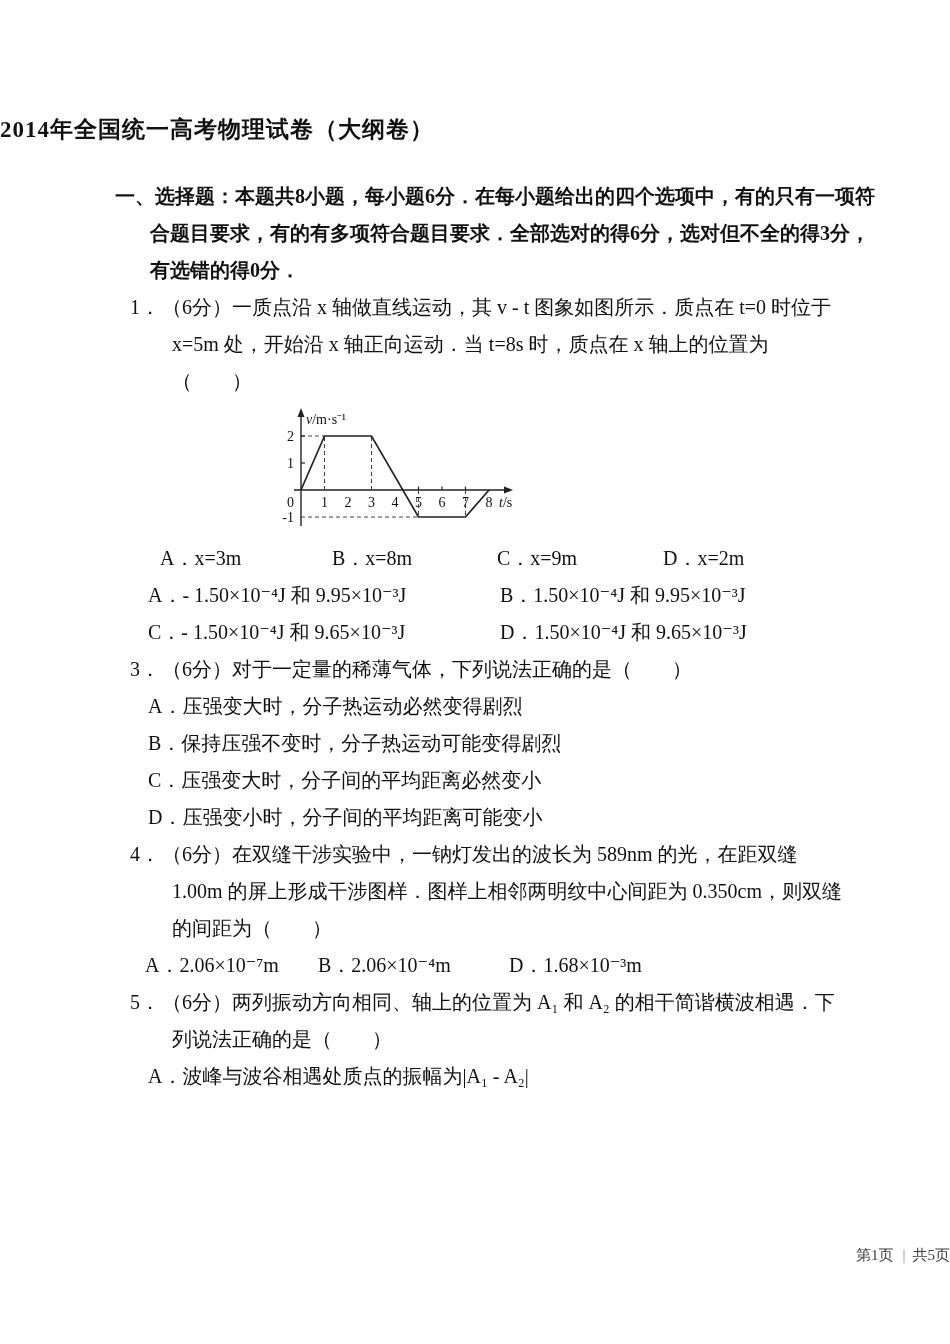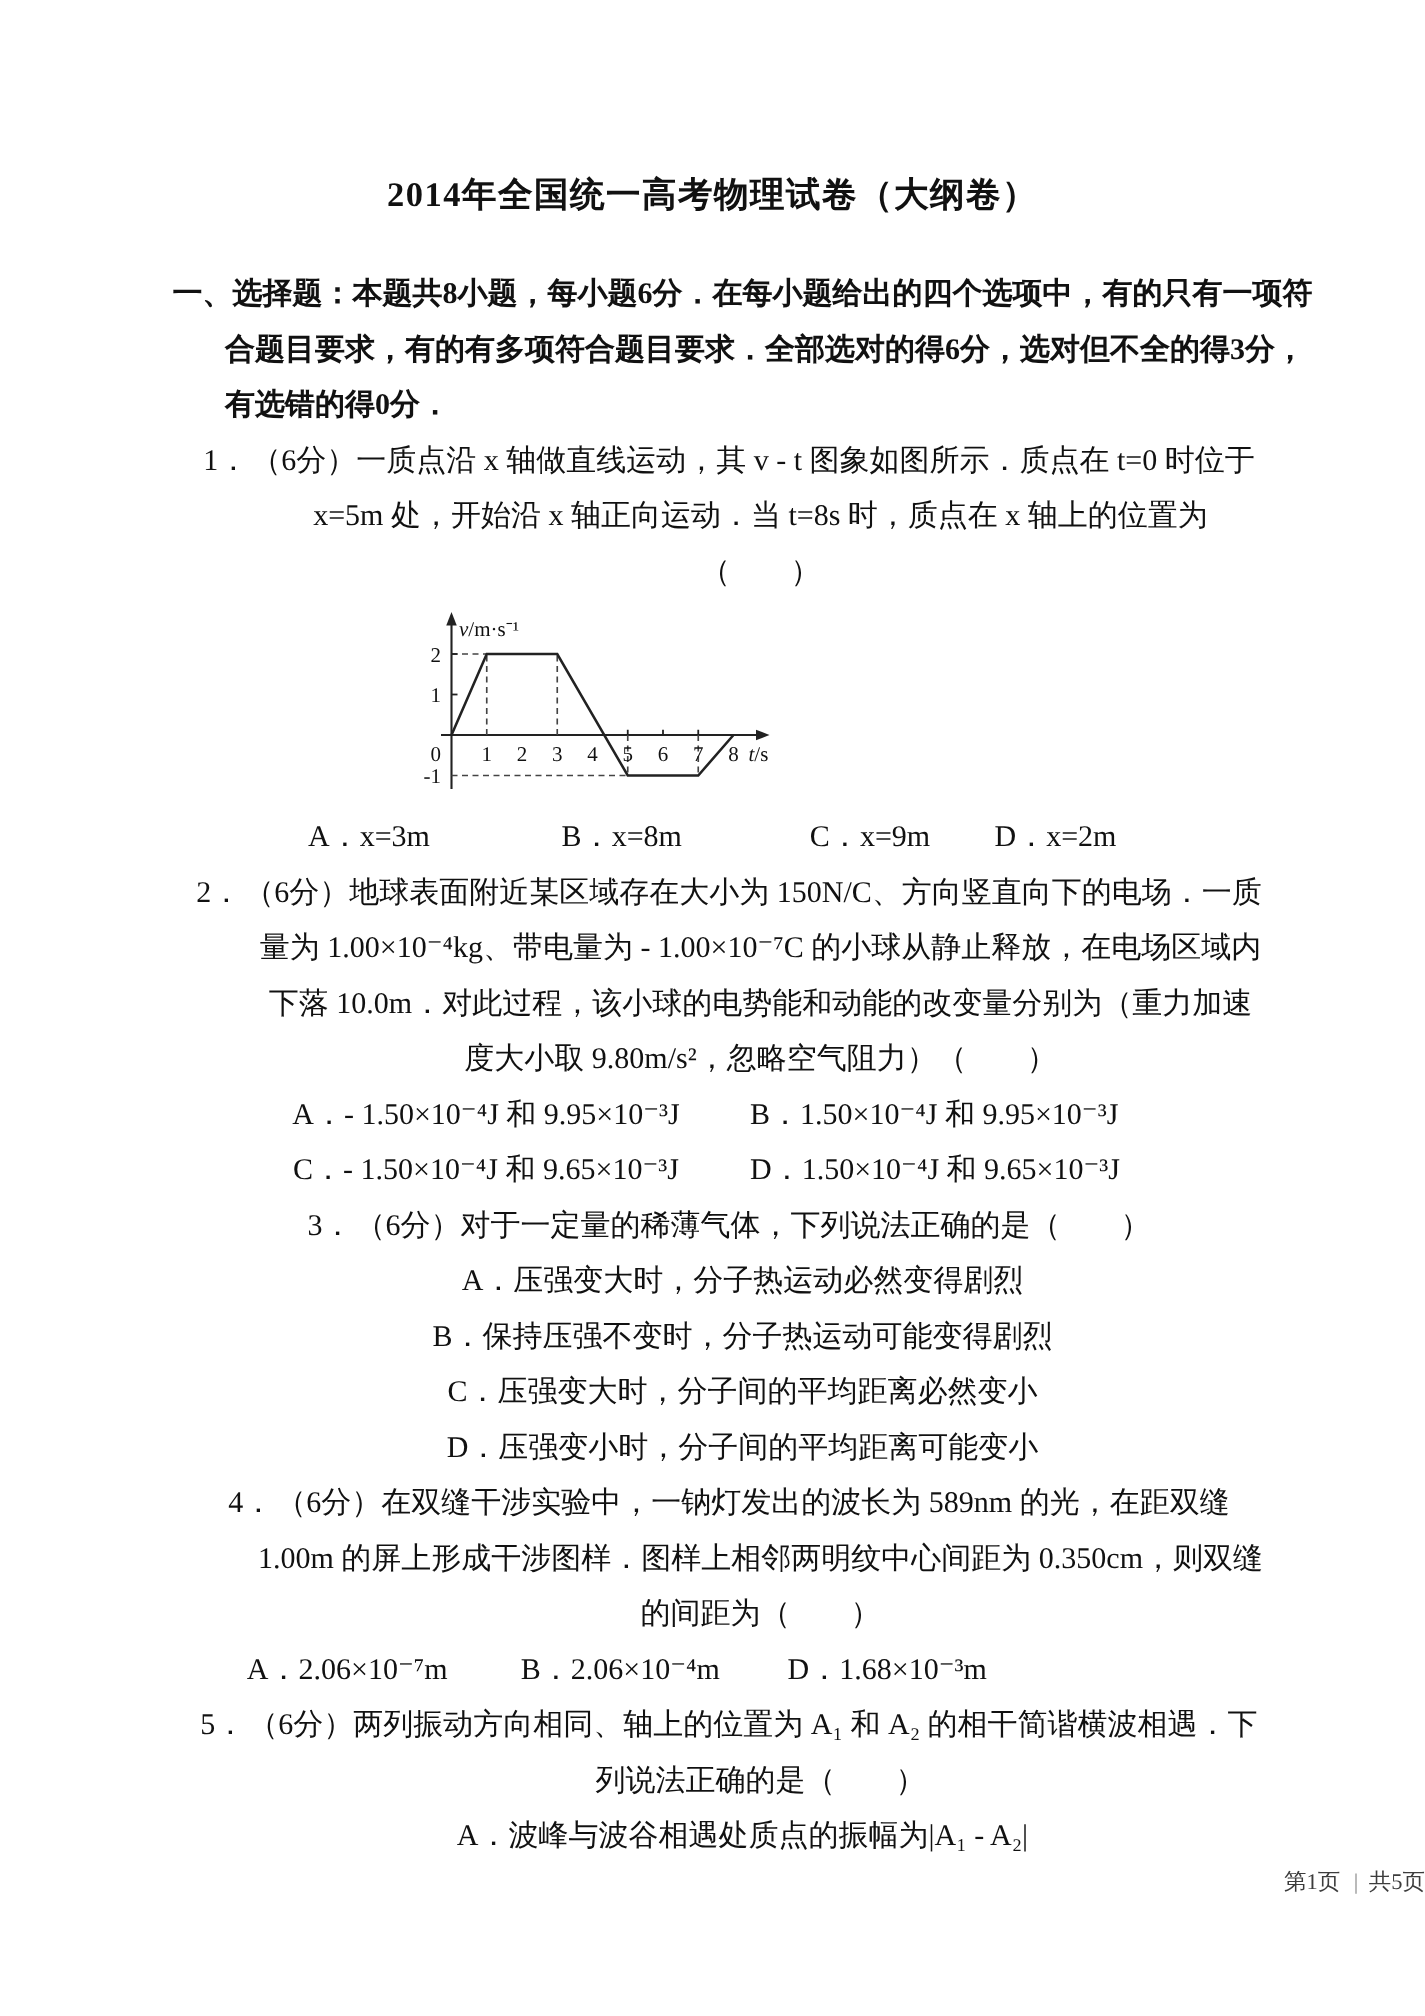--- a/index.html
+++ b/index.html
@@ -10,38 +10,37 @@
     background: #ffffff;
     color: #111111;
     font-family: "Liberation Serif", "DejaVu Serif", serif;
     overflow: hidden;
   }
   .title {
     margin: 0;
     padding-top: 113px;
     height: 33px;
     line-height: 33px;
-    text-align: center;
     font-size: 23px;
     font-weight: 700;
     letter-spacing: 1px;
   }
   .doc-body {
     margin-top: 32px;
     font-size: 20px;
     line-height: 37px;
   }
   .section-heading {
     margin: 0 16px 0 115px;
     width: 727px;
     font-weight: 700;
     padding-left: 35px;
     text-indent: -35px;
   }
-  .question { margin-left: 130px; width: 712px; text-align: center; }
+  .question { margin-left: 130px; width: 712px; }
   .stem { margin: 0; padding-left: 42px; text-indent: -42px; }
   .q-num { padding-right: 2px; }
 
   
   .figure-wrap { height: 140px; margin-left: 138px; }
   .figure-wrap svg { display: block; }
   .ax     { stroke: #222; stroke-width: 1.4; fill: none; }
   .ah     { fill: #222; stroke: none; }
   .guide  { stroke: #444; stroke-width: 1.1; stroke-dasharray: 4 3; fill: none; }
   .curve  { stroke: #222; stroke-width: 1.7; fill: none; }
@@ -126,21 +125,20 @@
       </div>
       <div class="optrow q1row">
         <span class="opt"><span class="lab">A．</span><span>x=3m</span></span>
         <span class="opt"><span class="lab">B．</span><span>x=8m</span></span>
         <span class="opt"><span class="lab">C．</span><span>x=9m</span></span>
         <span class="opt"><span class="lab">D．</span><span>x=2m</span></span>
       </div>
     </div>
 
     <div class="question">
-      <p class="stem"><span class="q-num">2．</span><span>（6分）地球表面附近某区域存在大小为 150N/C、方向竖直向下的电场．一质量为 1.00×10⁻⁴kg、带电量为 - 1.00×10⁻⁷C 的小球从静止释放，在电场区域内下落 10.0m．对此过程，该小球的电势能和动能的改变量分别为（重力加速度大小取 9.80m/s²，忽略空气阻力）（　　）</span></p>
       <div class="optrow q2row">
         <span class="opt"><span class="lab">A．</span><span>- 1.50×10⁻⁴J 和 9.95×10⁻³J</span></span>
         <span class="opt"><span class="lab">B．</span><span>1.50×10⁻⁴J 和 9.95×10⁻³J</span></span>
       </div>
       <div class="optrow q2row">
         <span class="opt"><span class="lab">C．</span><span>- 1.50×10⁻⁴J 和 9.65×10⁻³J</span></span>
         <span class="opt"><span class="lab">D．</span><span>1.50×10⁻⁴J 和 9.65×10⁻³J</span></span>
       </div>
     </div>
 

